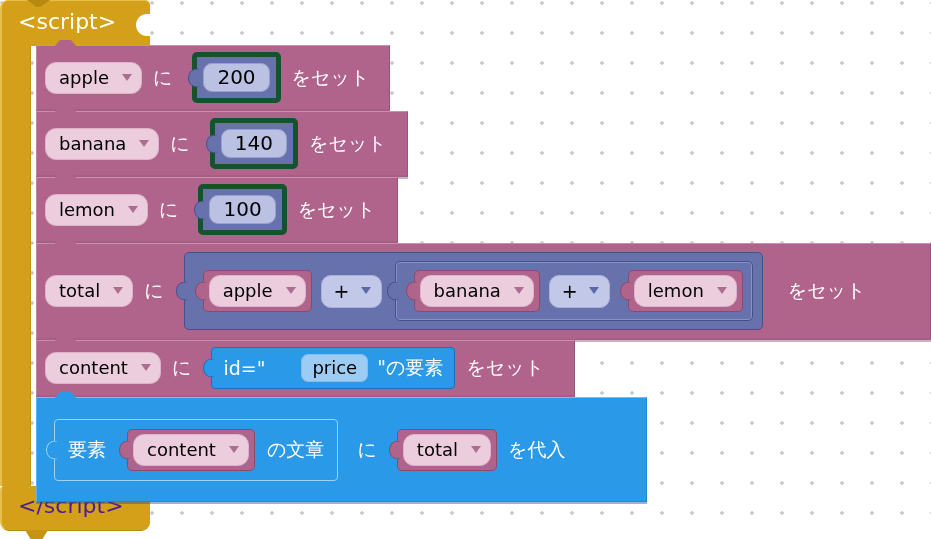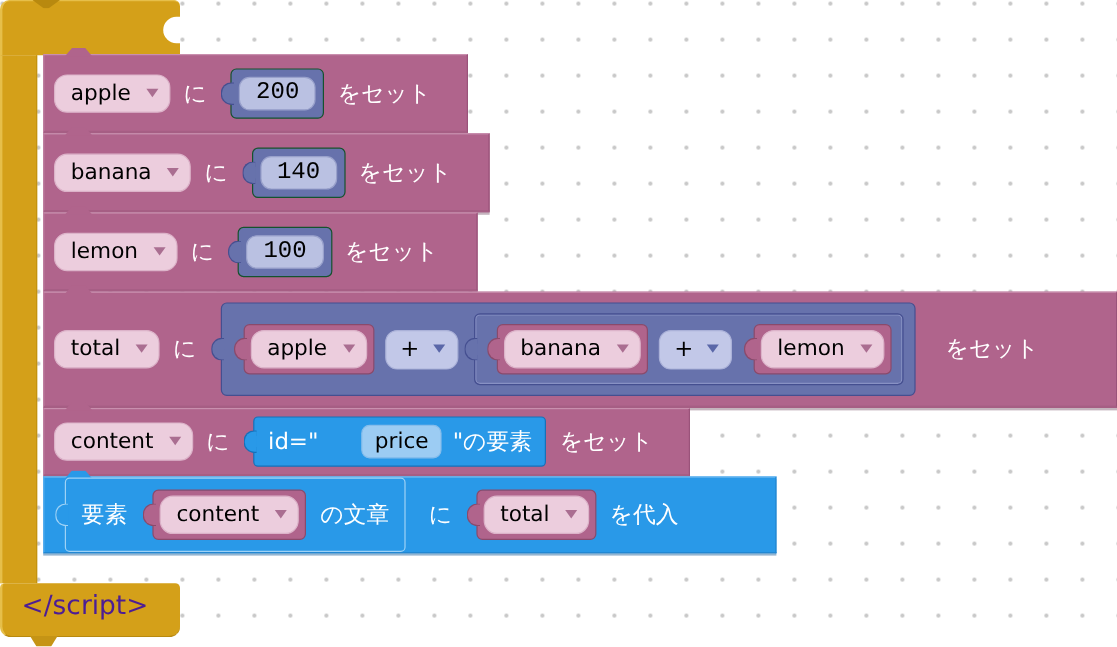--- a/index.html
+++ b/index.html
@@ -59,21 +59,21 @@
   .stmt.blue {
     background:#2999e8;
     border:1px solid #2287d2; border-top-color:#74bdf2; border-left-color:#5cb1f0;
     box-shadow:0 2px 0 rgba(20,90,150,.45);
   }
   .r1 { left:36px; top:45px;  width:354px; height:66px; }
   .r2 { left:36px; top:111px; width:372px; height:66px; }
   .r3 { left:36px; top:177px; width:362px; height:66px; }
   .r4 { left:36px; top:243px; width:895px; height:97px; }
   .r5 { left:36px; top:340px; width:539px; height:57px; }
-  .r6 { left:36px; top:397px; width:611px; height:64px; }
+  .r6 { left:36px; top:397px; width:611px; height:105px; }
   
   .jp { color:#fff; font-size:19px; white-space:nowrap; }
   .var-field {
     display:inline-flex; align-items:center; gap:13px;
     background:#eccddd; border:1px solid #dcb3c9; border-radius:11px;
     padding:4px 9px 5px 13px; color:#000; font-size:18px; white-space:nowrap;
   }
   .tri { width:0; height:0; border-left:5px solid transparent; border-right:5px solid transparent; border-top:7px solid #aa6e91; }
   .tri.slatetri { border-top-color:#5a67a8; }
   .op-field {
@@ -91,22 +91,22 @@
   }
   
   .tab { position:relative; }
   .tab::before {
     content:""; position:absolute; left:-9px; top:50%; transform:translateY(-50%);
     width:10px; height:17px; border-radius:9px 0 0 9px;
     background:var(--tabbg); border:1px solid var(--tabbd); border-right:none;
   }
   .num-block {
     --tabbg:#6772ac; --tabbd:#454f90;
-    background:#6772ac; border:1px solid #14532d; border-radius:5px;
-    padding:6px; margin-left:9px; display:inline-flex;font-family:Liberation Mono, monospace;
+    background:#6772ac; border:5px solid #14532d; border-radius:5px;
+    padding:6px; margin-left:9px; display:inline-flex;
   }
   .expr {
     --tabbg:#6772ac; --tabbd:#454f90;
     background:#6772ac; border:1px solid #454f90; border-radius:5px;
     display:inline-flex; align-items:center; gap:9px;
     padding:8px 9px; margin-left:9px;
   }
   .expr .expr { margin-left:4px; box-shadow:0 0 0 1px #8891c4 inset; }
   .var-block {
     --tabbg:#b0648c; --tabbd:#8a4a6b;
@@ -126,20 +126,21 @@
     padding:9px 13px; margin-left:9px; color:#fff; white-space:nowrap;
   }
 </style>
 </head>
 <body>
 
 <div class="canvas">
 
   <div class="script-spine"></div>
   <div class="script-head">
+    <span>&lt;script&gt;</span>
     <span class="socket"></span>
     <span class="top-notch" style="left:25px; top:-1px;"></span>
   </div>
   <div class="script-foot">
     <span>&lt;/script&gt;</span>
   </div>
   <div class="foot-tab"></div>
 
   <div class="stmt mauve r1">
     <span class="var-field">

